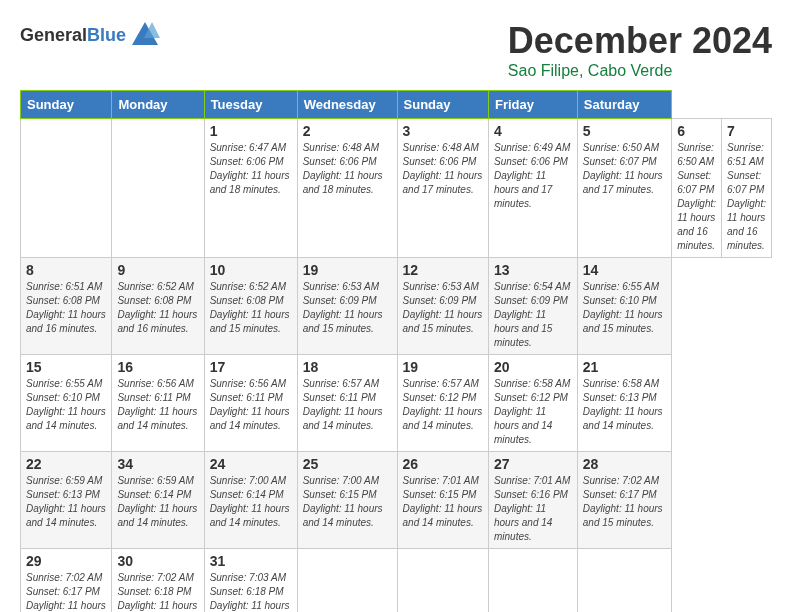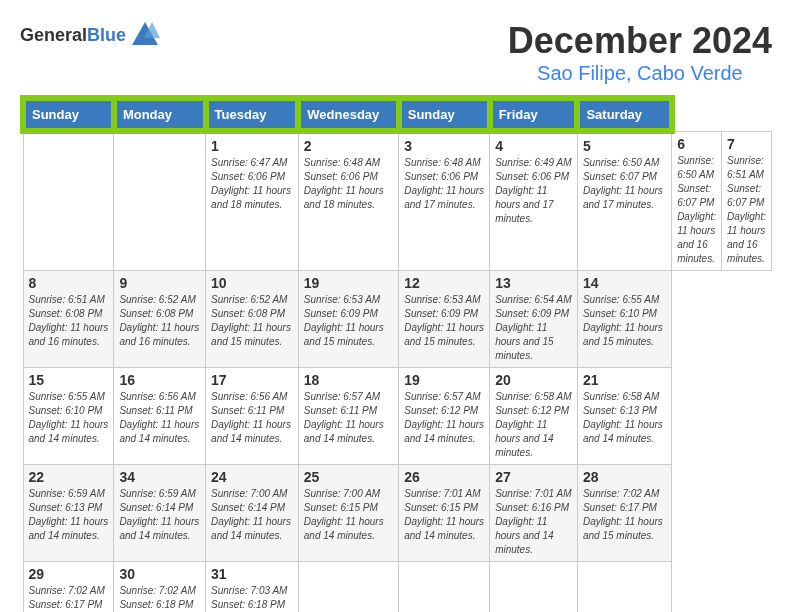--- a/index.html
+++ b/index.html
@@ -30,44 +30,44 @@
       font-size: 18px;
       font-weight: bold;
       color: #3a7abf;
     }
     .logo-icon {
       width: 30px;
       height: 30px;
       margin-left: 4px;
     }
     .title-area {
-      text-align: center;
+      text-align: left;
     }
     .month-title {
       font-size: 36px;
       font-weight: bold;
       color: #333;
     }
     .location-title {
-      font-size: 20px;
-      color: #3b82f6;
+      font-size: 16px;
+      color: #15803d;
     }
     .calendar-table {
       width: 100%;
       border-collapse: collapse;
       font-size: 11px;
     }
     .calendar-table th {
       background-color: #3a7abf;
       color: #fff;
       text-align: left;
       padding: 6px 6px;
       font-size: 13px;
       font-weight: bold;
-      border: 6px solid #84cc16;
+      border: 1px solid #84cc16;
     }
     .calendar-table td {
       border: 1px solid #ccc;
       vertical-align: top;
       padding: 4px 5px;
       width: calc(100% / 7);
       min-height: 80px;
       background: #fff;
     }
     .calendar-table tr:nth-child(even) td {

